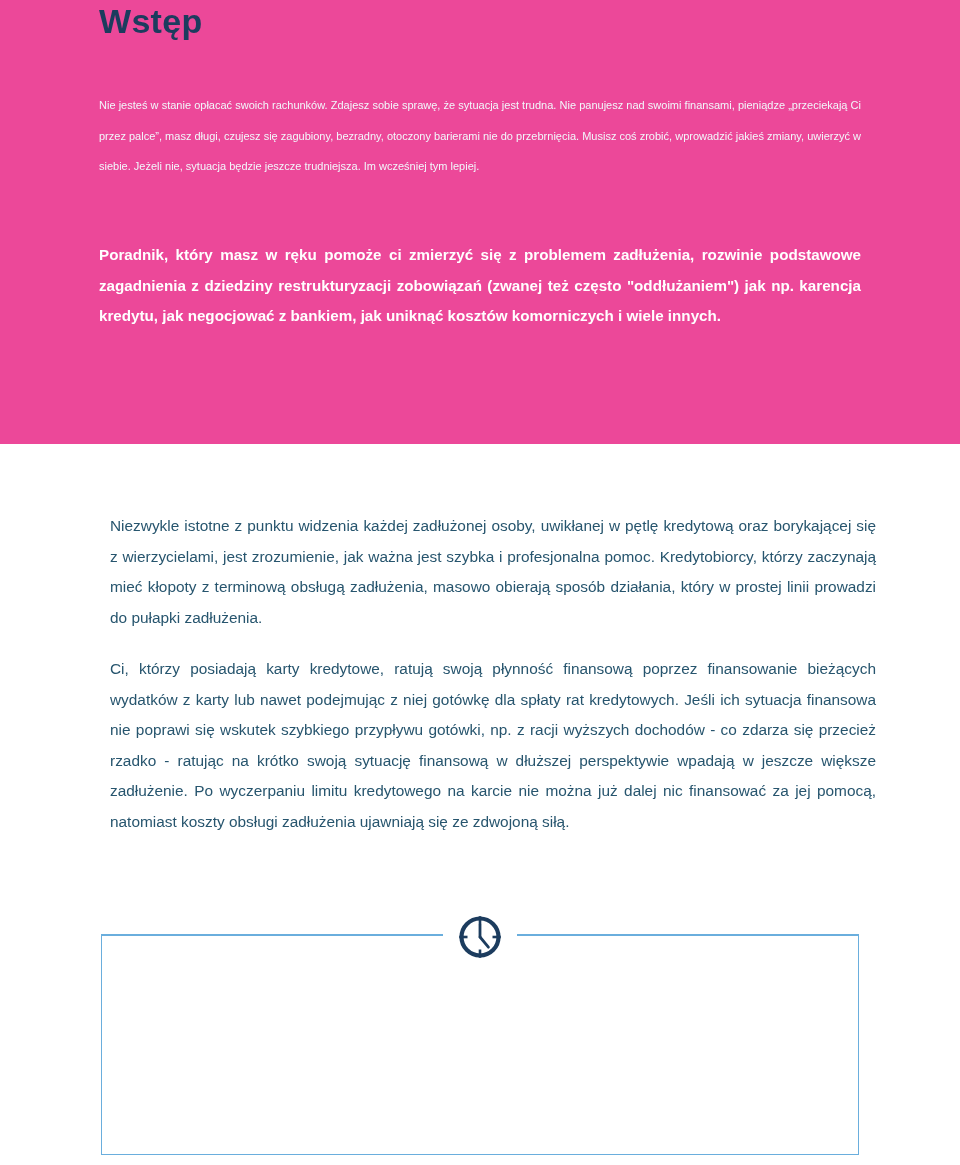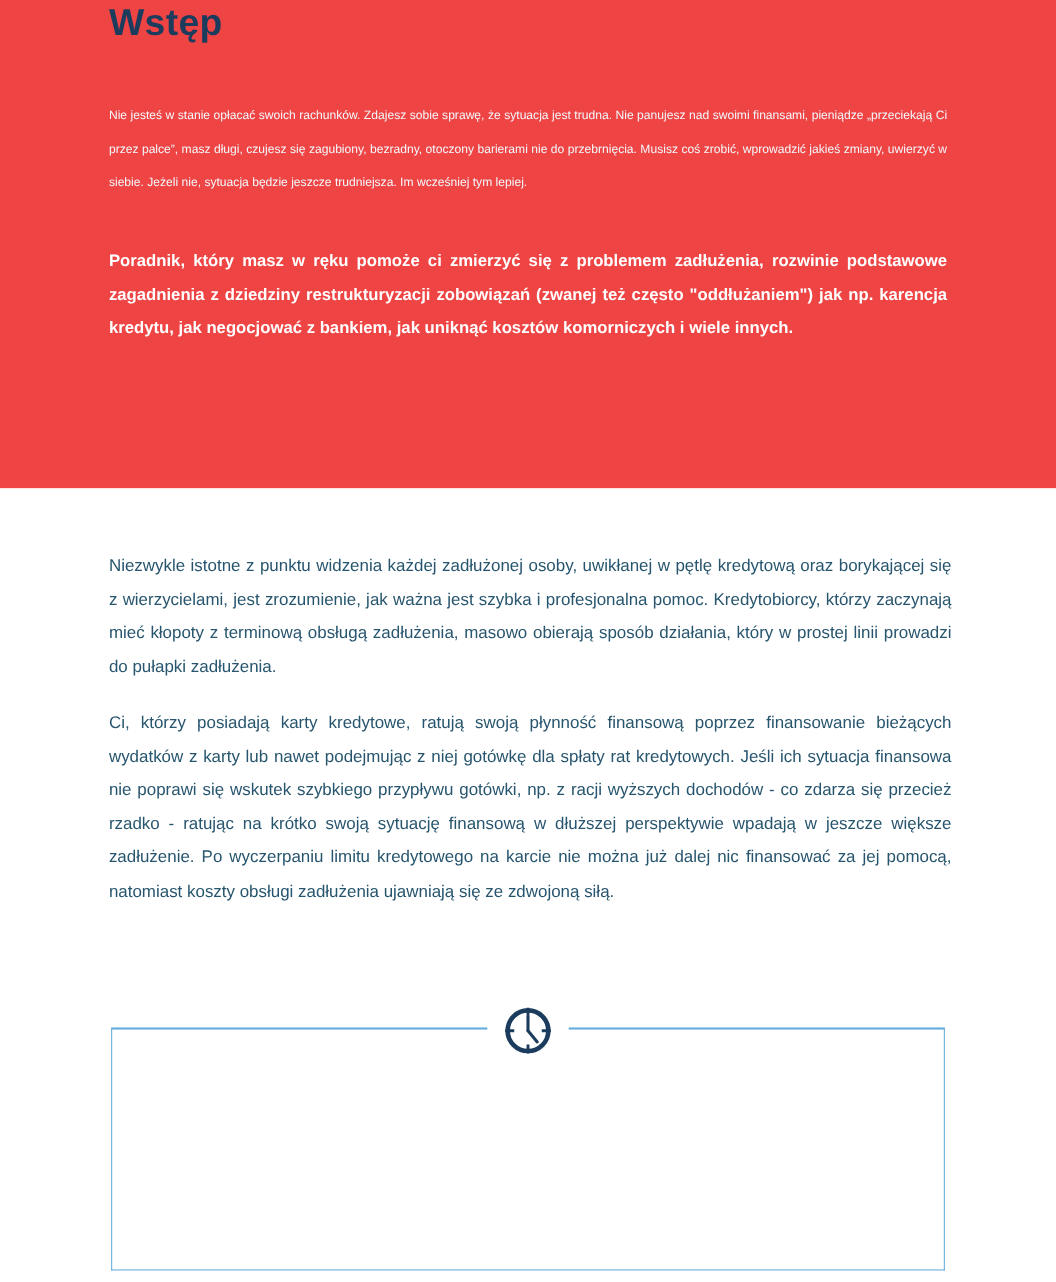--- a/index.html
+++ b/index.html
@@ -15,21 +15,21 @@
     position: relative;
   }
 
   
   .hero {
     position: absolute;
     left: 0;
     top: 0;
     width: 960px;
     height: 444px;
-    background: #ef4444;
+    background: #ec4899;
     box-sizing: border-box;
   }
 
   .page-title {
     position: absolute;
     left: 99px;
     top: 2px;
     margin: 0;
     font-size: 34px;
     font-weight: bold;
@@ -47,21 +47,21 @@
     font-size: 11px;
     line-height: 30.5px;
     color: #f2f8fc;
     text-align: justify;
     font-family: "Liberation Sans", sans-serif;
   }
 
   .hero-bold {
     position: absolute;
     left: 99px;
-    top: 223px;
+    top: 240px;
     width: 762px;
     margin: 0;
     font-size: 15.2px;
     line-height: 30.5px;
     font-weight: bold;
     color: #ffffff;
     text-align: justify;
     font-family: "Liberation Sans", sans-serif;
   }
 
@@ -72,21 +72,21 @@
     top: 444px;
     width: 960px;
     height: 721px;
     background: #ffffff;
   }
 
   .body-para {
     position: absolute;
     left: 99px;
     width: 766px;
-    margin: 0;
+    margin: 11px;
     font-size: 15.4px;
     line-height: 30.6px;
     color: #27556e;
     text-align: justify;
     font-family: "Liberation Sans", sans-serif;
   }
 
   .body-para.p1 { top: 56px; }
   .body-para.p2 { top: 199px; }
 

